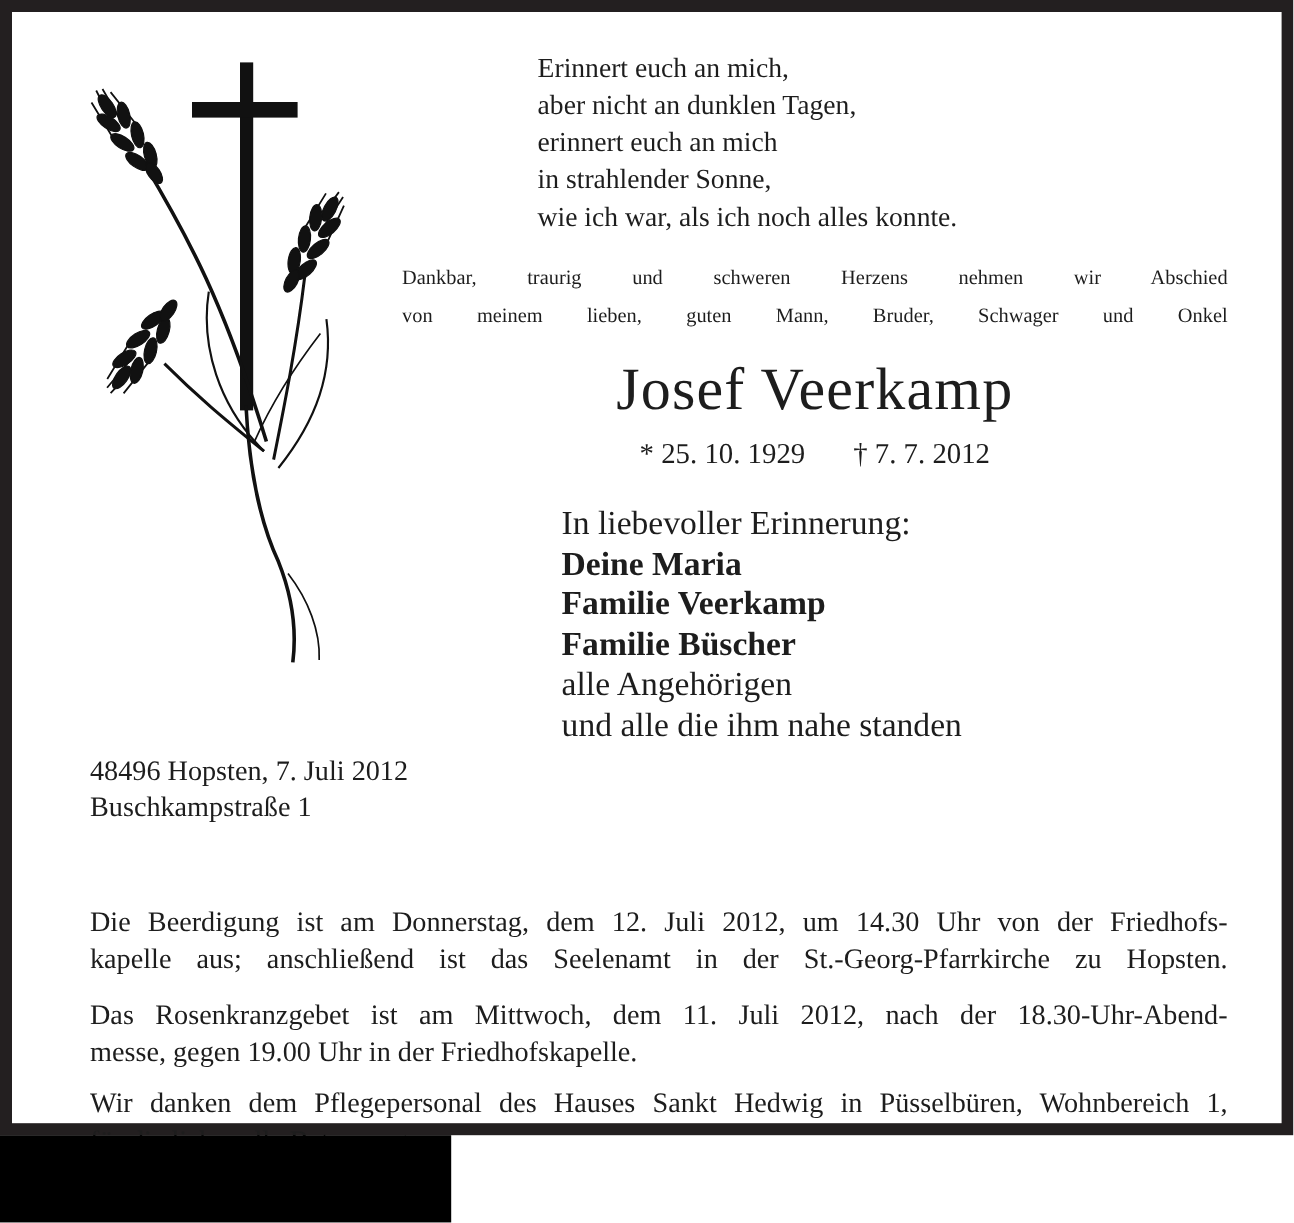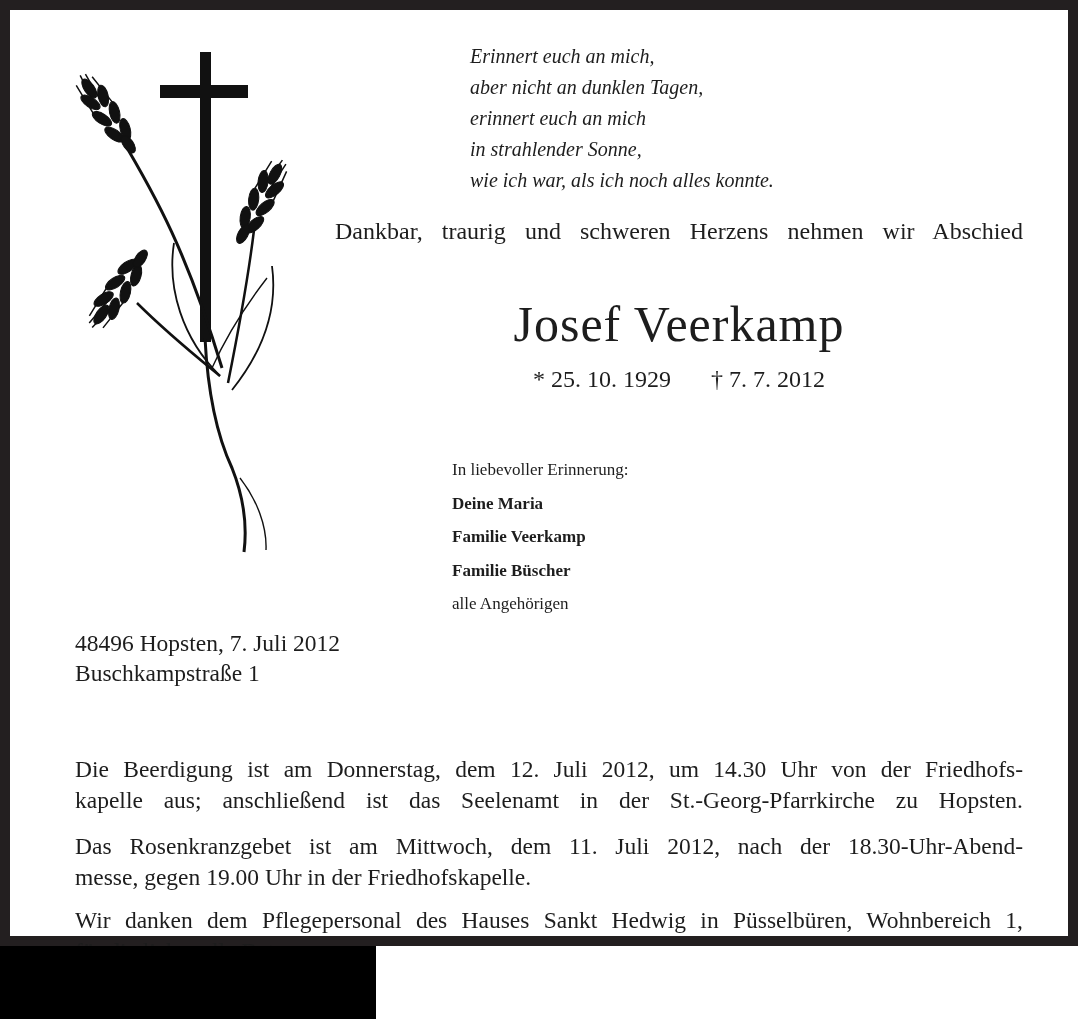--- a/index.html
+++ b/index.html
@@ -7,39 +7,39 @@
     position:relative;width:1078px;height:1019px;overflow:hidden;
     background:#fff;color:#1d1d1d;
     font-family:"Liberation Serif","DejaVu Serif",serif;
   }
   .frame{
     position:absolute;left:0;top:0;width:1078px;height:946px;
     box-sizing:border-box;border:10px solid #231f20;background:#fff;
   }
   .illustration{position:absolute;left:52px;top:28px;width:270px;height:545px;}
   .poem{
-    position:absolute;left:460px;top:31px;
-    font-style:italic;font-size:20px;line-height:31px;white-space:nowrap;
+    position:absolute;left:438px;top:31px;
+    font-size:23px;line-height:31px;white-space:nowrap;
   }
   .intro{
     position:absolute;left:325px;top:206px;width:688px;
-    font-size:24px;line-height:31px;
+    font-size:17px;line-height:31px;
   }
   .jline{text-align:justify;text-align-last:justify;}
   .name{
     position:absolute;left:325px;top:282px;width:688px;
     text-align:center;font-size:50px;line-height:64px;letter-spacing:1px;
   }
   .dates{
     position:absolute;left:325px;top:355px;width:688px;
     display:flex;justify-content:center;gap:40px;font-size:24px;line-height:28px;
   }
   .remembrance{
-    position:absolute;left:442px;top:410px;
-    font-size:17px;line-height:33.5px;white-space:nowrap;margin-top:33px;
+    position:absolute;left:458px;top:410px;
+    font-size:28px;line-height:33.5px;white-space:nowrap;
   }
   .bold{font-weight:bold;}
   .addr{
     position:absolute;left:65px;top:618px;
     font-size:23.5px;line-height:30px;white-space:nowrap;
   }
   .para{position:absolute;left:65px;width:948px;font-size:23.5px;line-height:31px;margin-top:45px;}
   .p1{top:699px;}
   .p2{top:776px;}
   .p3{top:850px;}
@@ -112,35 +112,37 @@
     <div class="poem">
       <div>Erinnert euch an mich,</div>
       <div>aber nicht an dunklen Tagen,</div>
       <div>erinnert euch an mich</div>
       <div>in strahlender Sonne,</div>
       <div>wie ich war, als ich noch alles konnte.</div>
     </div>
 
     <div class="intro">
       <div class="jline">Dankbar, traurig und schweren Herzens nehmen wir Abschied</div>
+      <div class="jline">von meinem lieben, guten Mann, Bruder, Schwager und Onkel</div>
     </div>
 
     <div class="name">Josef Veerkamp</div>
 
     <div class="dates">
       <span>* 25. 10. 1929</span>
       <span>† 7. 7. 2012</span>
     </div>
 
     <div class="remembrance">
       <div>In liebevoller Erinnerung:</div>
       <div class="bold">Deine Maria</div>
       <div class="bold">Familie Veerkamp</div>
       <div class="bold">Familie Büscher</div>
       <div>alle Angehörigen</div>
+      <div>und alle die ihm nahe standen</div>
     </div>
 
     <div class="addr">
       <div>48496 Hopsten, 7. Juli 2012</div>
       <div>Buschkampstraße 1</div>
     </div>
 
     <div class="para p1">
       <div class="jline">Die Beerdigung ist am Donnerstag, dem 12. Juli 2012, um 14.30 Uhr von der Friedhofs-</div>
       <div class="jline">kapelle aus; anschließend ist das Seelenamt in der St.-Georg-Pfarrkirche zu Hopsten.</div>

